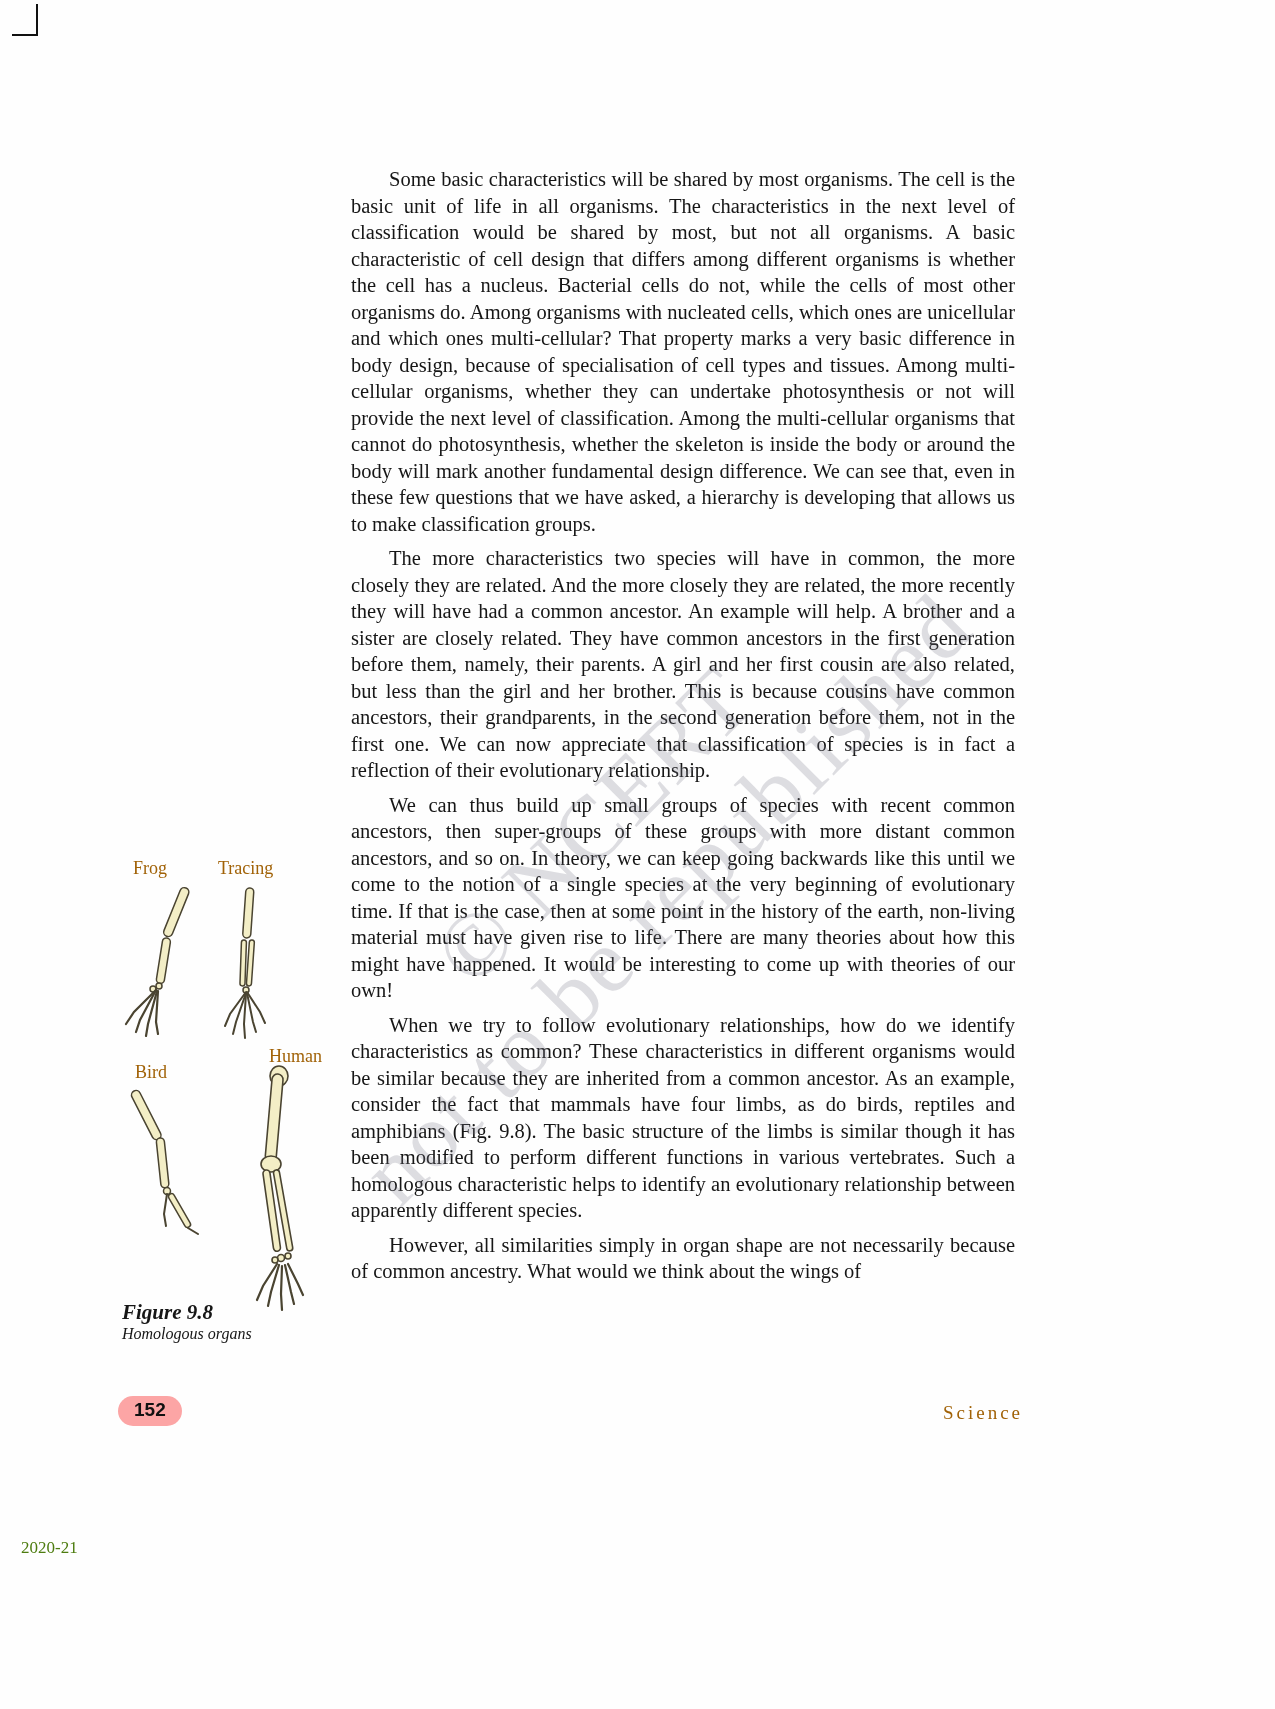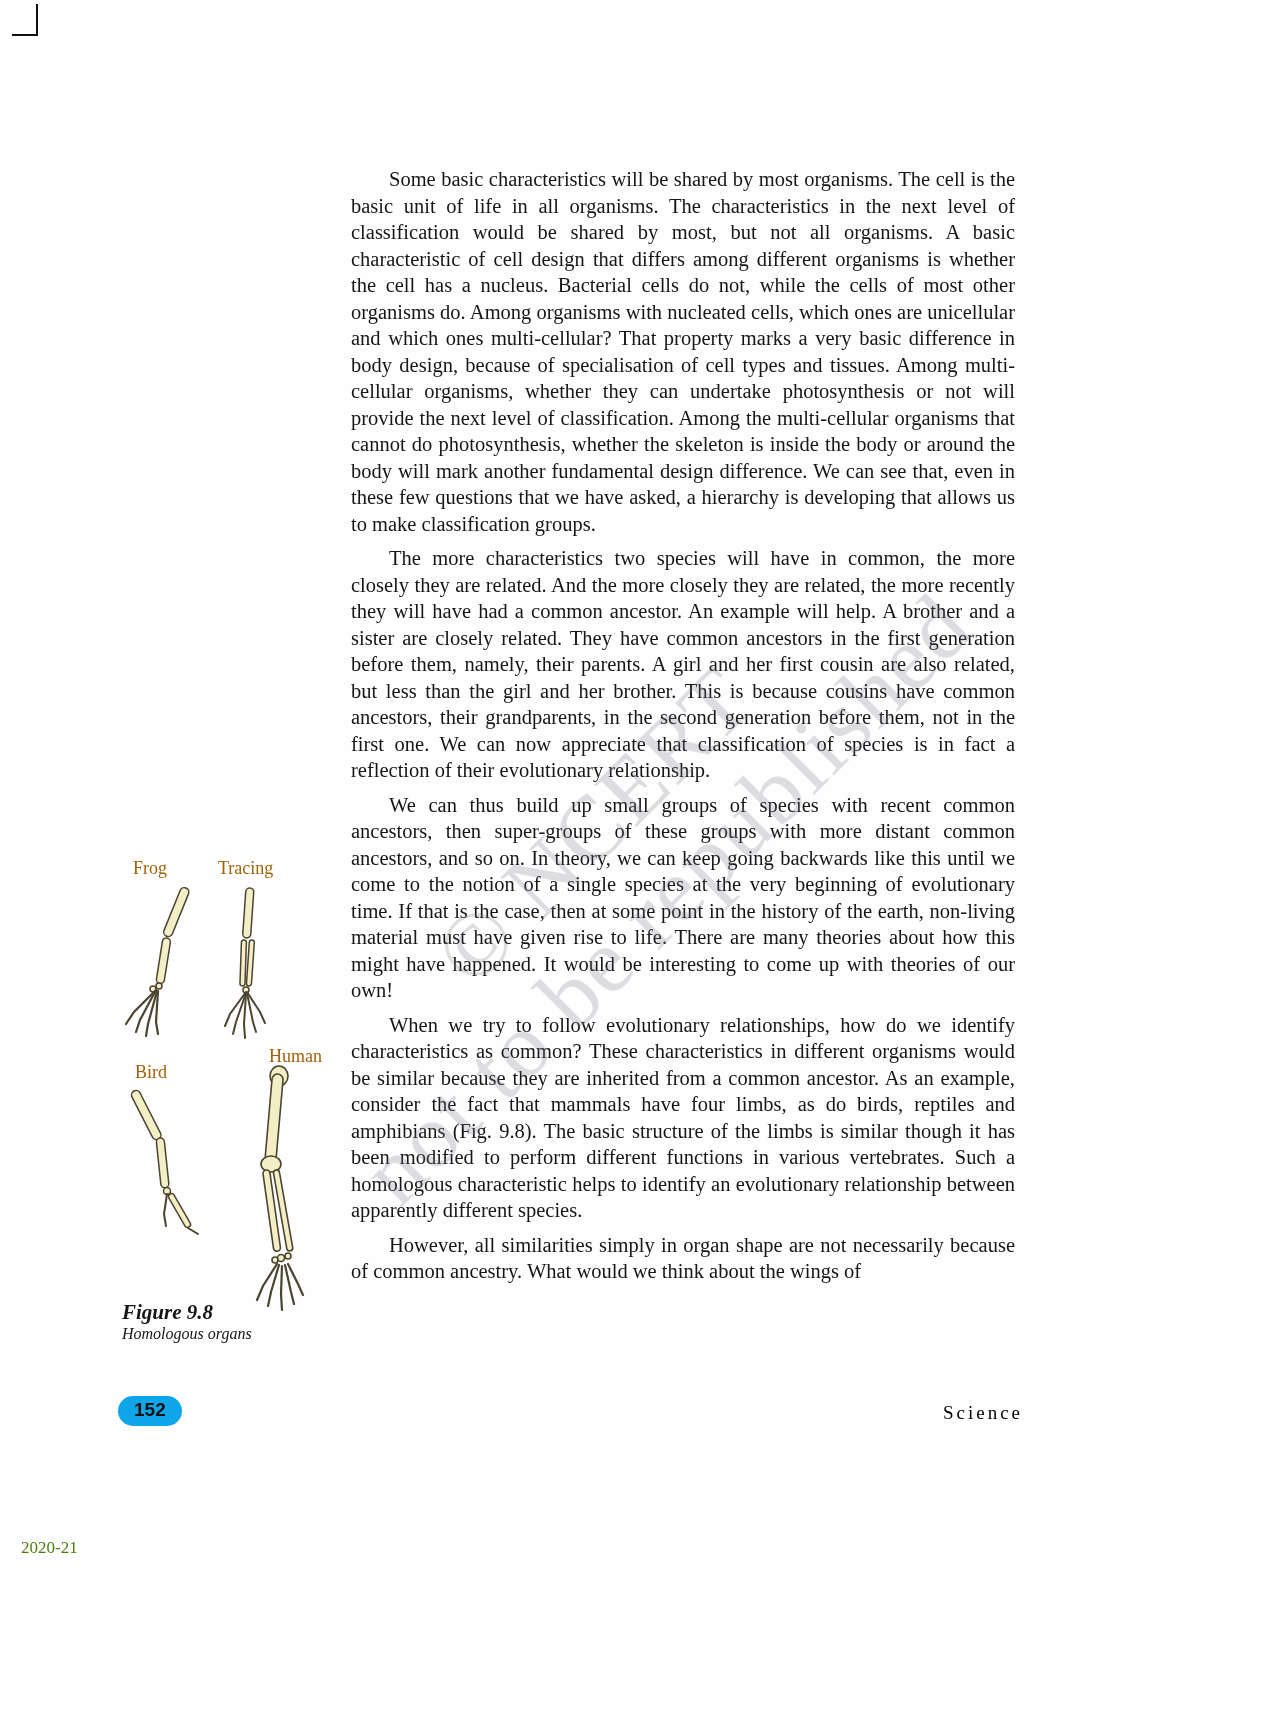--- a/index.html
+++ b/index.html
@@ -41,29 +41,29 @@
     position:absolute; left:180px; top:760px; width:900px;
     transform:rotate(-45deg);
     color:rgba(125,125,138,0.25);
     font-size:92px; line-height:1.12; text-align:center;
     font-family:"Liberation Serif", serif;
     letter-spacing:2px; white-space:nowrap;
     pointer-events:none; z-index:5;
   }
   .page-badge {
     position:absolute; left:118px; top:1396px;
-    background:#0ea5e9; border-radius:16px;
+    background:#fca5a5; border-radius:16px;
     padding:3px 16px 5px 16px;
     font-family:"Liberation Sans", sans-serif;
     font-weight:700; font-size:19px; color:#111;
     z-index:1;
   }
   .footer-right {
     position:absolute; right:252px; top:1402px;
-    font-size:19px; letter-spacing:3px; color:#000000; z-index:1;
+    font-size:19px; letter-spacing:3px; color:#a16207; z-index:1;
   }
   .footer-bottom {
     position:absolute; left:0; right:0; top:1538px;
     text-align:left; font-size:17px; color:#4d7c0f; z-index:1;padding-left:21px;
   }
 </style>
 </head>
 <body>
 
 <div class="crop-mark"></div>

